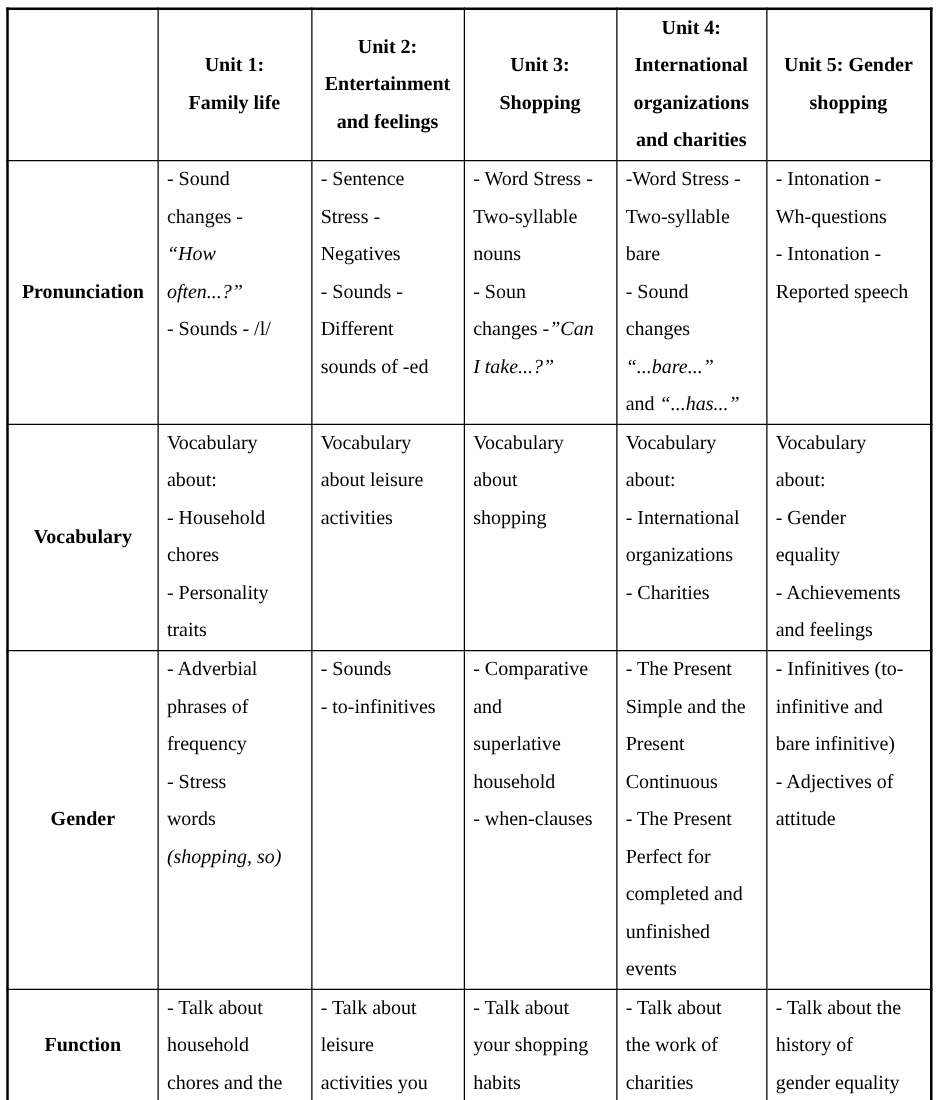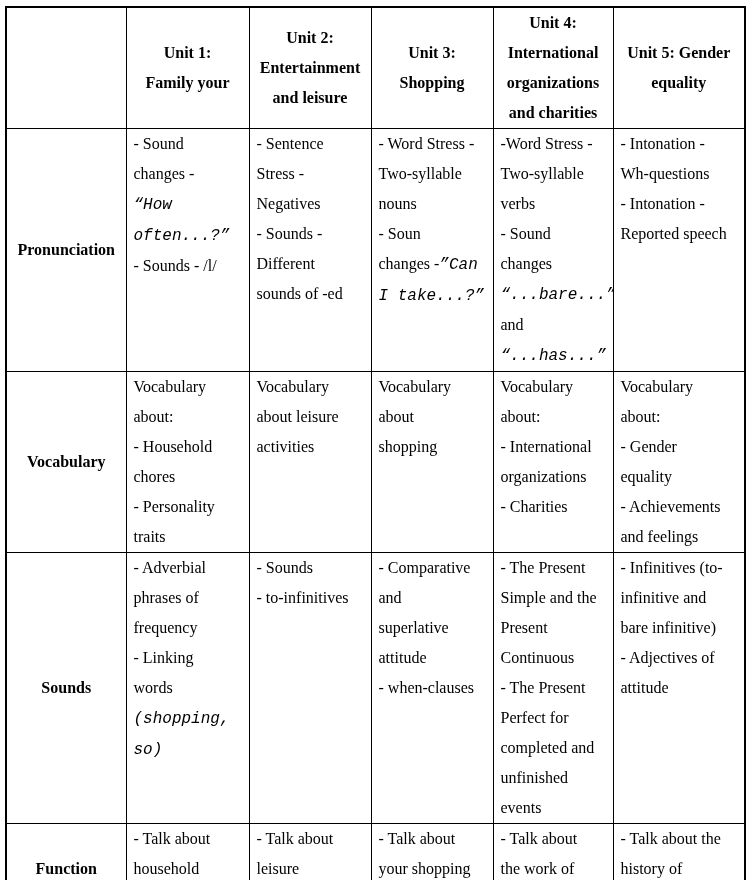--- a/index.html
+++ b/index.html
@@ -47,21 +47,21 @@
     vertical-align: middle;
     padding: 0 6px;
   }
   
   td.cell {
     vertical-align: top;
     text-align: left;
     padding: 0 4px 0 7px;
     font-weight: normal;
   }
-  .it { font-style: italic; font-family: Liberation Mono, monospace; }
+  .it { font-style: italic; }
   tr.r-pron { height: 210px; }
   tr.r-voc  { height: 180px; }
   tr.r-gram { height: 270px; }
   tr.r-func { height: 90px; }
   col.c0 { width: 120px; }
   col.c1 { width: 123px; }
   col.c2 { width: 122px; }
   col.c3 { width: 122px; }
   col.c4 { width: 120px; }
   col.c5 { width: 132px; }
@@ -76,32 +76,32 @@
         <col class="c1">
         <col class="c2">
         <col class="c3">
         <col class="c4">
         <col class="c5">
     </colgroup>
     <thead>
       <tr class="hdr">
         <th></th>
         <th>Unit 1:
-Family your</th>
+Family life</th>
         <th>Unit 2:
 Entertainment
-and leisure</th>
+and feelings</th>
         <th>Unit 3:
 Shopping</th>
         <th>Unit 4:
 International
 organizations
 and charities</th>
         <th>Unit 5: Gender
-equality</th>
+shopping</th>
       </tr>
     </thead>
     <tbody>
       <tr class="r-pron">
         <th class="rowlabel">Pronunciation</th>
         <td class="cell"><span>- Sound
 changes -
 </span><span class="it">“How
 often...?”</span><span>
 - Sounds - /l/</span></td>
@@ -112,21 +112,21 @@
 Different
 sounds of -ed</span></td>
         <td class="cell"><span>- Word Stress -
 Two-syllable
 nouns
 - Soun
 changes -</span><span class="it">”Can
 I take...?”</span></td>
         <td class="cell"><span>-Word Stress -
 Two-syllable
-verbs
+bare
 - Sound
 changes
 </span><span class="it">“...bare...”</span><span>
 and </span><span class="it">“...has...”</span></td>
         <td class="cell"><span>- Intonation -
 Wh-questions
 - Intonation -
 Reported speech</span></td>
       </tr>
       <tr class="r-voc">
@@ -149,33 +149,33 @@
 organizations
 - Charities</span></td>
         <td class="cell"><span>Vocabulary
 about:
 - Gender
 equality
 - Achievements
 and feelings</span></td>
       </tr>
       <tr class="r-gram">
-        <th class="rowlabel">Sounds</th>
+        <th class="rowlabel">Gender</th>
         <td class="cell"><span>- Adverbial
 phrases of
 frequency
-- Linking
+- Stress
 words
 </span><span class="it">(shopping, so)</span></td>
         <td class="cell"><span>- Sounds
 - to-infinitives</span></td>
         <td class="cell"><span>- Comparative
 and
 superlative
-attitude
+household
 - when-clauses</span></td>
         <td class="cell"><span>- The Present
 Simple and the
 Present
 Continuous
 - The Present
 Perfect for
 completed and
 unfinished
 events</span></td>

